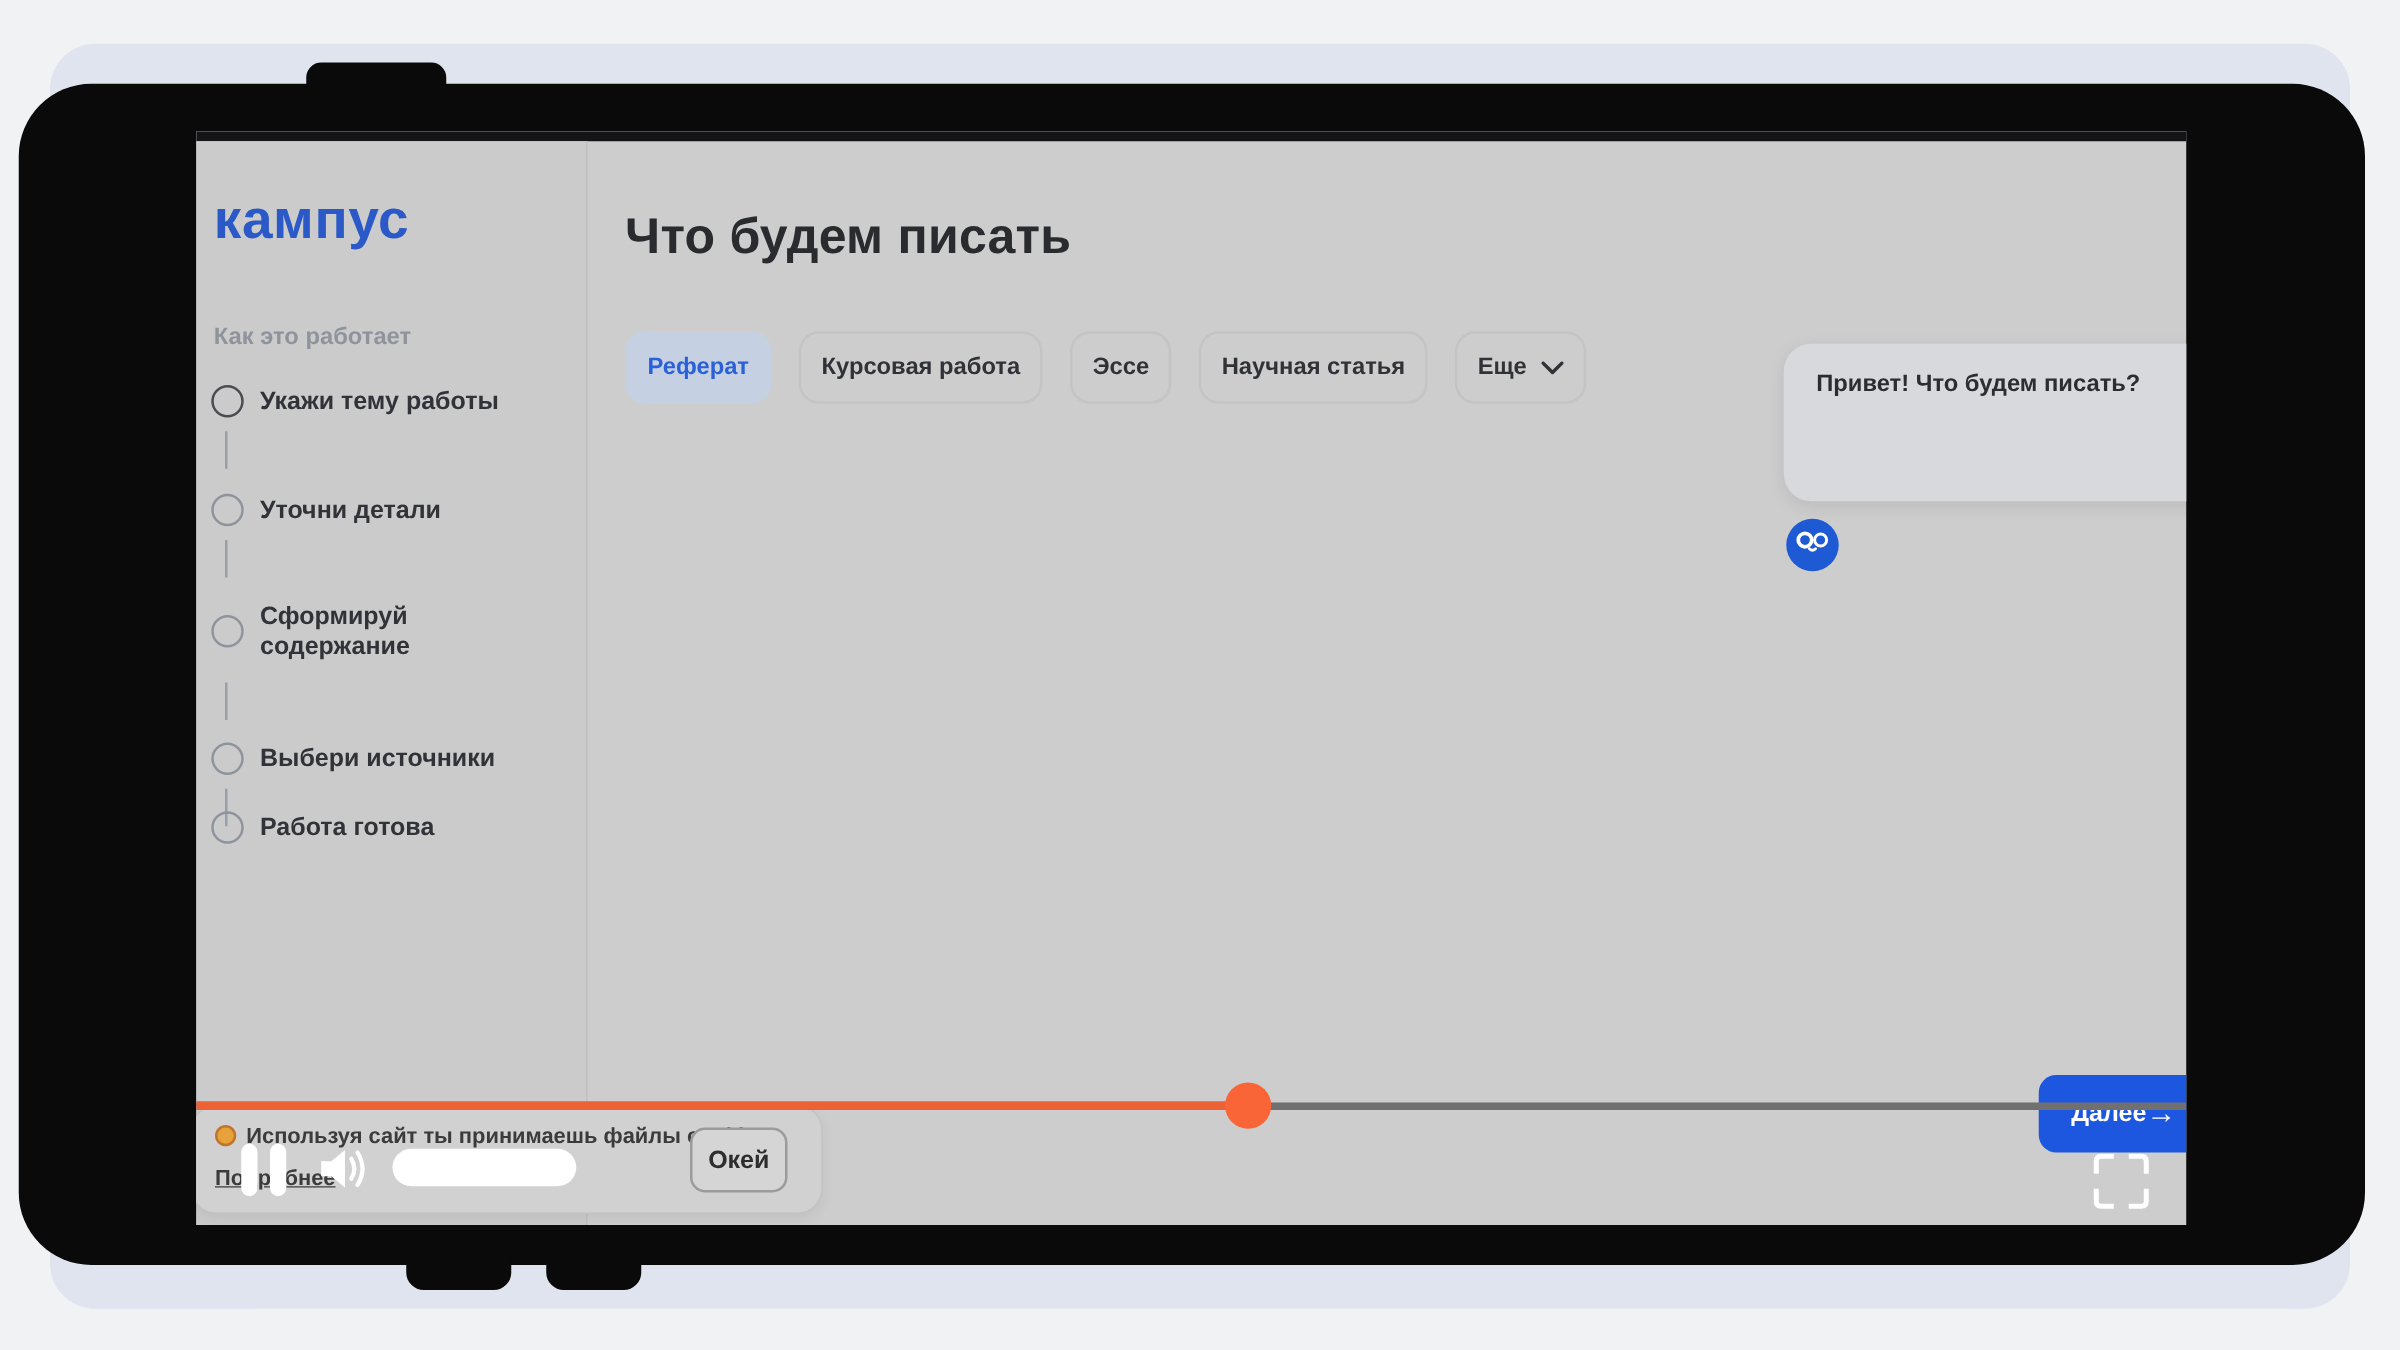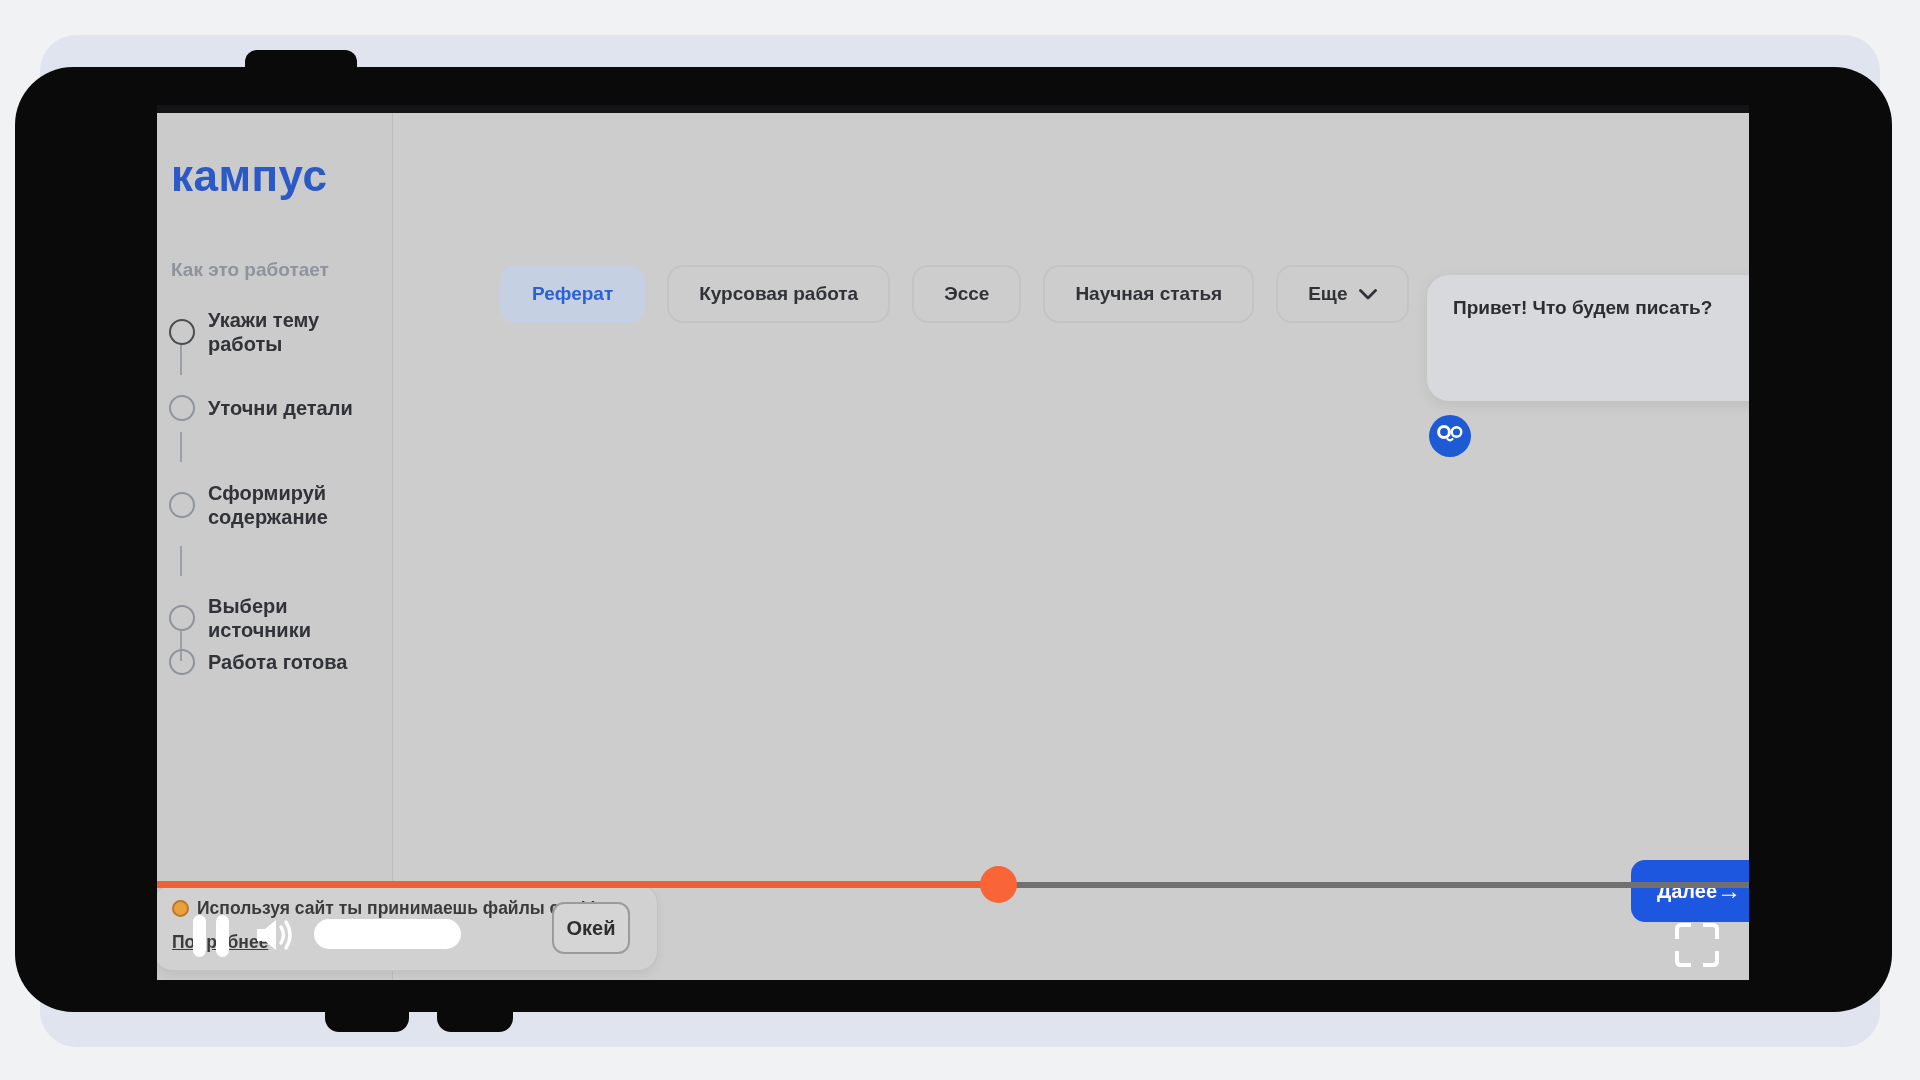--- a/index.html
+++ b/index.html
@@ -14,33 +14,33 @@
   .device-top-button { position: absolute; left: 245px; top: 50px; width: 112px; height: 34px; background: #0a0a0b; border-radius: 12px 12px 0 0; }
   .device-foot { position: absolute; background: #0a0a0b; height: 26px; top: 1006px; border-radius: 0 0 14px 14px; }
   .foot-1 { left: 325px; width: 84px; }
   .foot-2 { left: 437px; width: 76px; }
 
   
   .screen { position: absolute; left: 157px; top: 105px; width: 1592px; height: 875px; background: #cdcdcd; overflow: hidden; }
   .video-top-strip { position: absolute; left: 0; top: 0; width: 1592px; height: 8px; background: #141416; z-index: 2; }
 
   
-  .sidebar { position: absolute; left: 0; top: 8px; width: 236px; height: 867px; background: #cbcbcb; border-right: 1px solid #bdbdbd; z-index: 3; }
+  .sidebar { position: absolute; left: 0; top: 8px; width: 313px; height: 867px; background: #cbcbcb; border-right: 1px solid #bdbdbd; z-index: 3; }
   .logo { position: absolute; left: 14px; top: 38px; font-size: 44px; font-weight: 800; letter-spacing: 0.5px; color: #2b59c7; }
   .how-label { position: absolute; left: 14px; top: 146px; font-size: 19px; color: #8e939c; font-weight: 600; }
   .step { position: absolute; left: 12px; display: flex; align-items: center; gap: 13px; }
   .step-circle { width: 26px; height: 26px; border-radius: 50%; border: 2.5px solid #8f949c; flex: 0 0 auto; }
   .step-circle.active { border-color: #4a4c50; }
   .step-label { font-size: 20px; font-weight: 600; color: #313338; line-height: 24px; max-width: 200px; }
   .connector { position: absolute; left: 23px; width: 2px; height: 30px; background: #9aa0a8; }
 
   
   .page-title { position: absolute; left: 343px; top: 62px; font-size: 40px; font-weight: 800; color: #2a2b2e; letter-spacing: 0.2px; z-index: 3; }
   .chips { position: absolute; left: 343px; top: 160px; display: flex; gap: 22px; z-index: 3; }
-  .chip { height: 58px; display: flex; align-items: center; gap: 12px; padding: 0 30px; border-radius: 16px; font-size: 19px; font-weight: 700; color: #303237; border: 2px solid #c4c4c4; background: transparent; cursor: pointer; }
+  .chip { height: 58px; display: flex; align-items: center; gap: 12px; padding: 0 16px; border-radius: 16px; font-size: 19px; font-weight: 700; color: #303237; border: 2px solid #c4c4c4; background: transparent; cursor: pointer; }
   .chip.selected { background: #c5d1e3; border-color: #c5d1e3; color: #2a61d8; }
   .chip svg { display: block; }
 
   .topic-area { position: absolute; left: 343px; top: 258px; width: 870px; height: 168px; background: #c6ccd7; border-radius: 26px; z-index: 3; }
   .topic-area textarea { width: 100%; height: 100%; background: transparent; border: none; outline: none; resize: none; padding: 32px 30px; font-family: "Liberation Sans", sans-serif; font-size: 20px; font-weight: 600; color: #4b515c; }
   .topic-area textarea::placeholder { color: #8f96a3; opacity: 1; }
 
   
   .tooltip { position: absolute; left: 1270px; top: 170px; width: 340px; height: 126px; background: #d7d9dd; border-radius: 22px 0 0 22px; padding: 22px 26px; box-shadow: 0 4px 14px rgba(0,0,0,0.08); z-index: 3; }
   .tooltip-title { font-size: 19px; font-weight: 800; color: #2c2d30; }
@@ -113,20 +113,21 @@
         <div class="step-label">Выбери источники</div>
       </div>
       <div class="connector" style="top:518px"></div>
 
       <div class="step" style="top:536px">
         <div class="step-circle"></div>
         <div class="step-label">Работа готова</div>
       </div>
     </div>
 
+    <div class="page-title">Что будем писать</div>
 
     <div class="chips">
       <button class="chip selected">
         <span>Реферат</span>
       </button>
       <button class="chip">
         <span>Курсовая работа</span>
       </button>
       <button class="chip">
         <span>Эссе</span>

